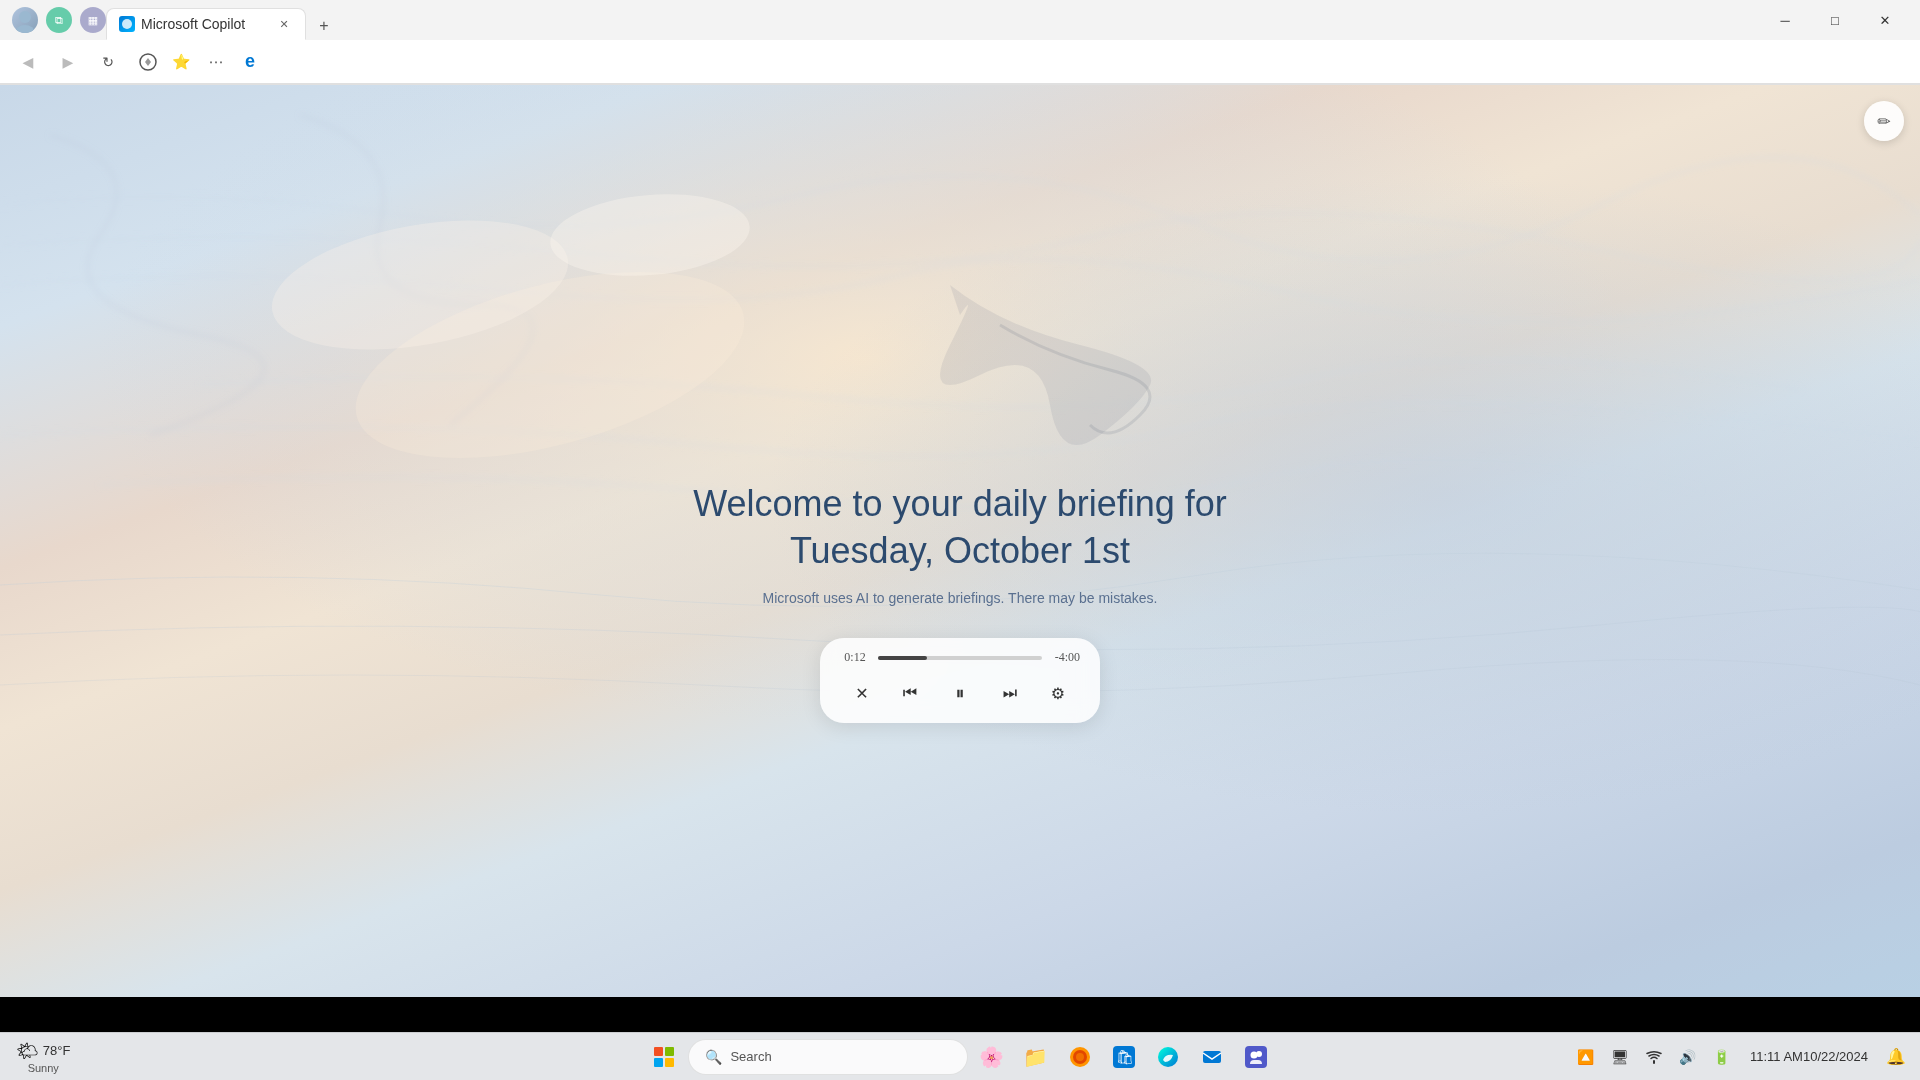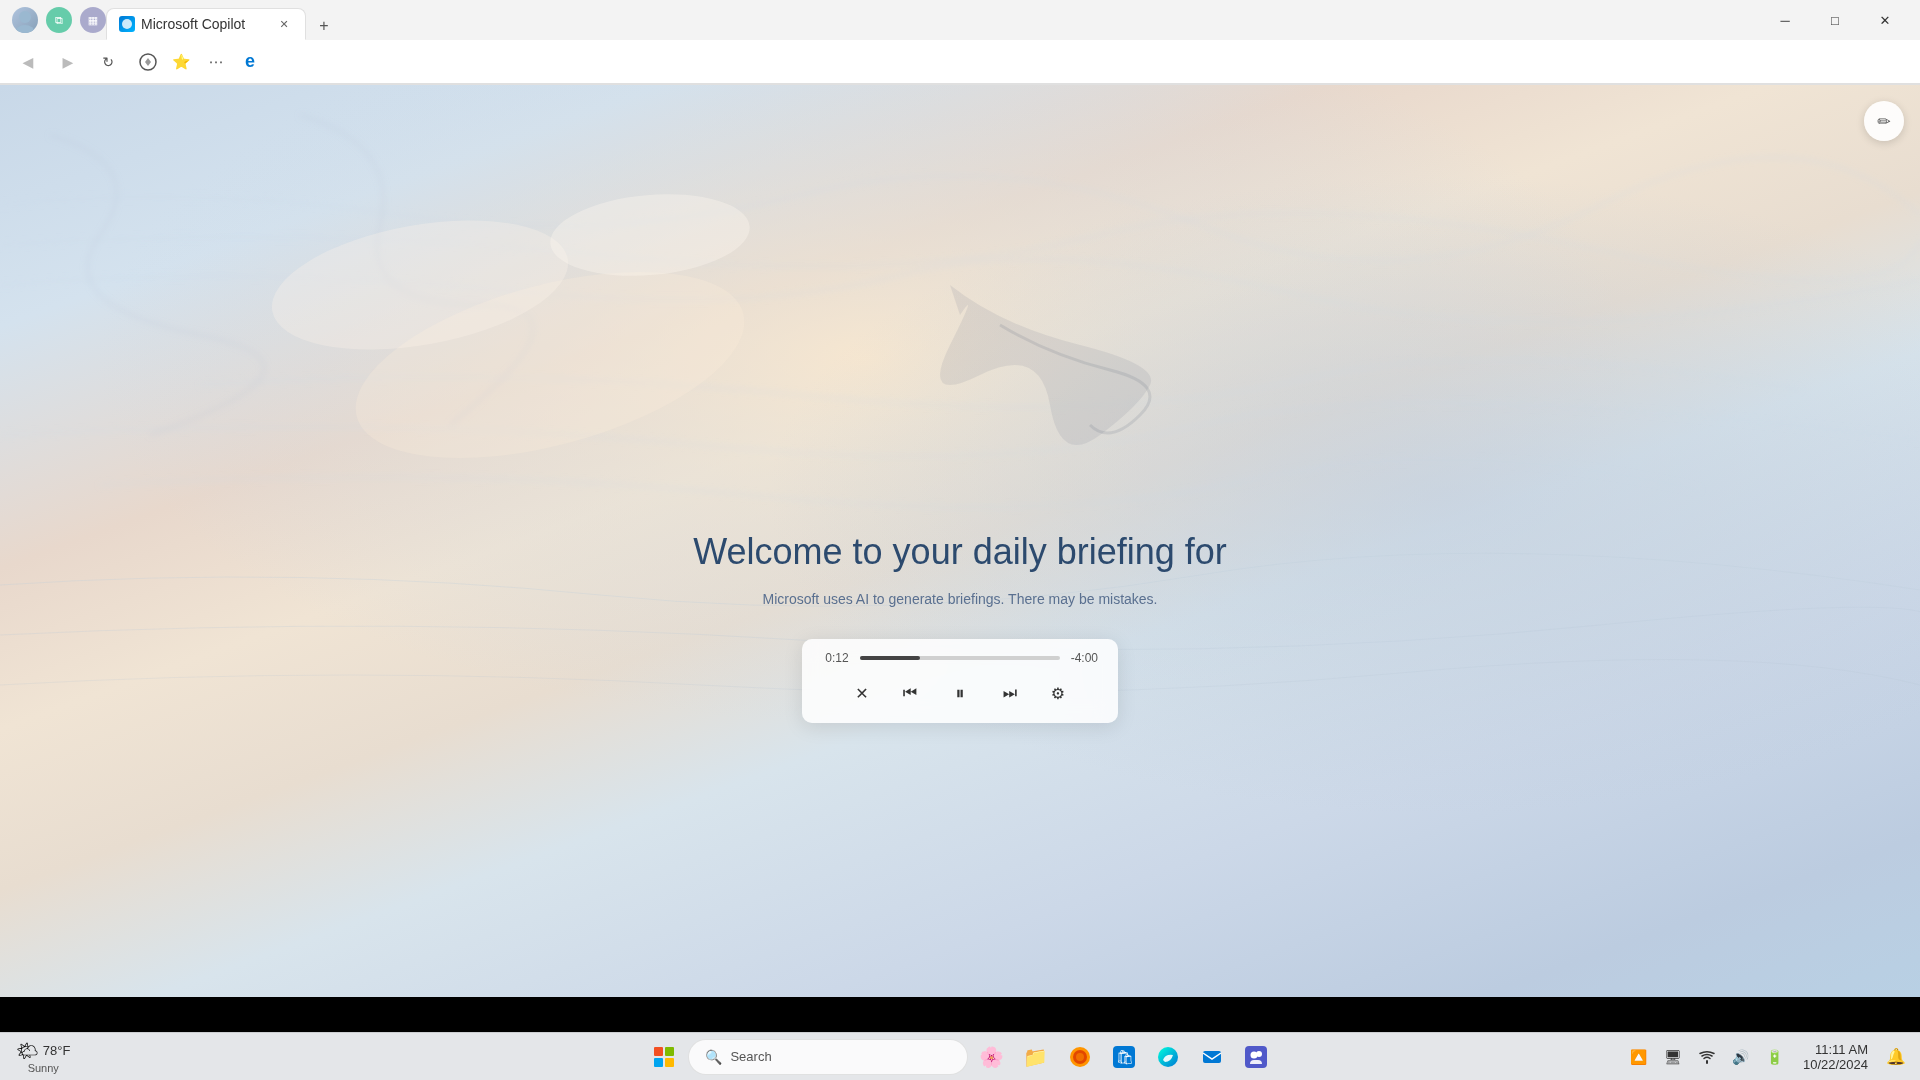--- a/index.html
+++ b/index.html
@@ -198,25 +198,26 @@
     .ai-disclaimer {
       font-size: 14px;
       color: #5a7090;
       margin-bottom: 32px;
     }
 
     
     .audio-player {
       background: rgba(255,255,255,0.85);
       backdrop-filter: blur(10px);
-      border-radius: 10px;
+      border-radius: 24px;
       padding: 12px 20px;
-      width: 316px;
+      width: 280px;
       margin: 0 auto;
       box-shadow: 0 4px 20px rgba(0,0,0,0.1);
+      font-family: Liberation Serif, serif;
     }
 
     .player-progress {
       display: flex;
       align-items: center;
       gap: 8px;
       margin-bottom: 10px;
     }
 
     .time-label {
@@ -362,21 +363,21 @@
       width: 32px; height: 32px;
       display: flex; align-items: center; justify-content: center;
       font-size: 14px;
       color: #333;
       cursor: pointer;
       border-radius: 4px;
     }
 
     .clock {
       display: flex;
-      flex-direction: column;
+      flex-direction: row;
       align-items: flex-end;
       padding: 0 8px;
       cursor: pointer;
       border-radius: 4px;
       min-width: 80px;
     }
 
     .clock-time {
       font-size: 13px;
       color: #333;
@@ -518,20 +519,21 @@
     <path d="M0,600 Q350,580 700,600 T1400,588 T1920,600" stroke="rgba(180,195,210,0.2)" fill="none" stroke-width="1"></path>
   </svg>
 
   <div class="edit-btn">
     <span>✏</span>
   </div>
 
   <div class="center-content">
     <h1 class="welcome-title">
       <span>Welcome to your daily briefing for</span><br>
+      <span>Tuesday, October 1st</span>
     </h1>
     <p class="ai-disclaimer">Microsoft uses AI to generate briefings. There may be mistakes.</p>
 
     <div class="audio-player">
       <div class="player-progress">
         <span class="time-label">0:12</span>
         <div class="progress-track">
           <div class="progress-fill" style="width: 30%;"></div>
         </div>
         <span class="time-label" style="text-align:right;">-4:00</span>

